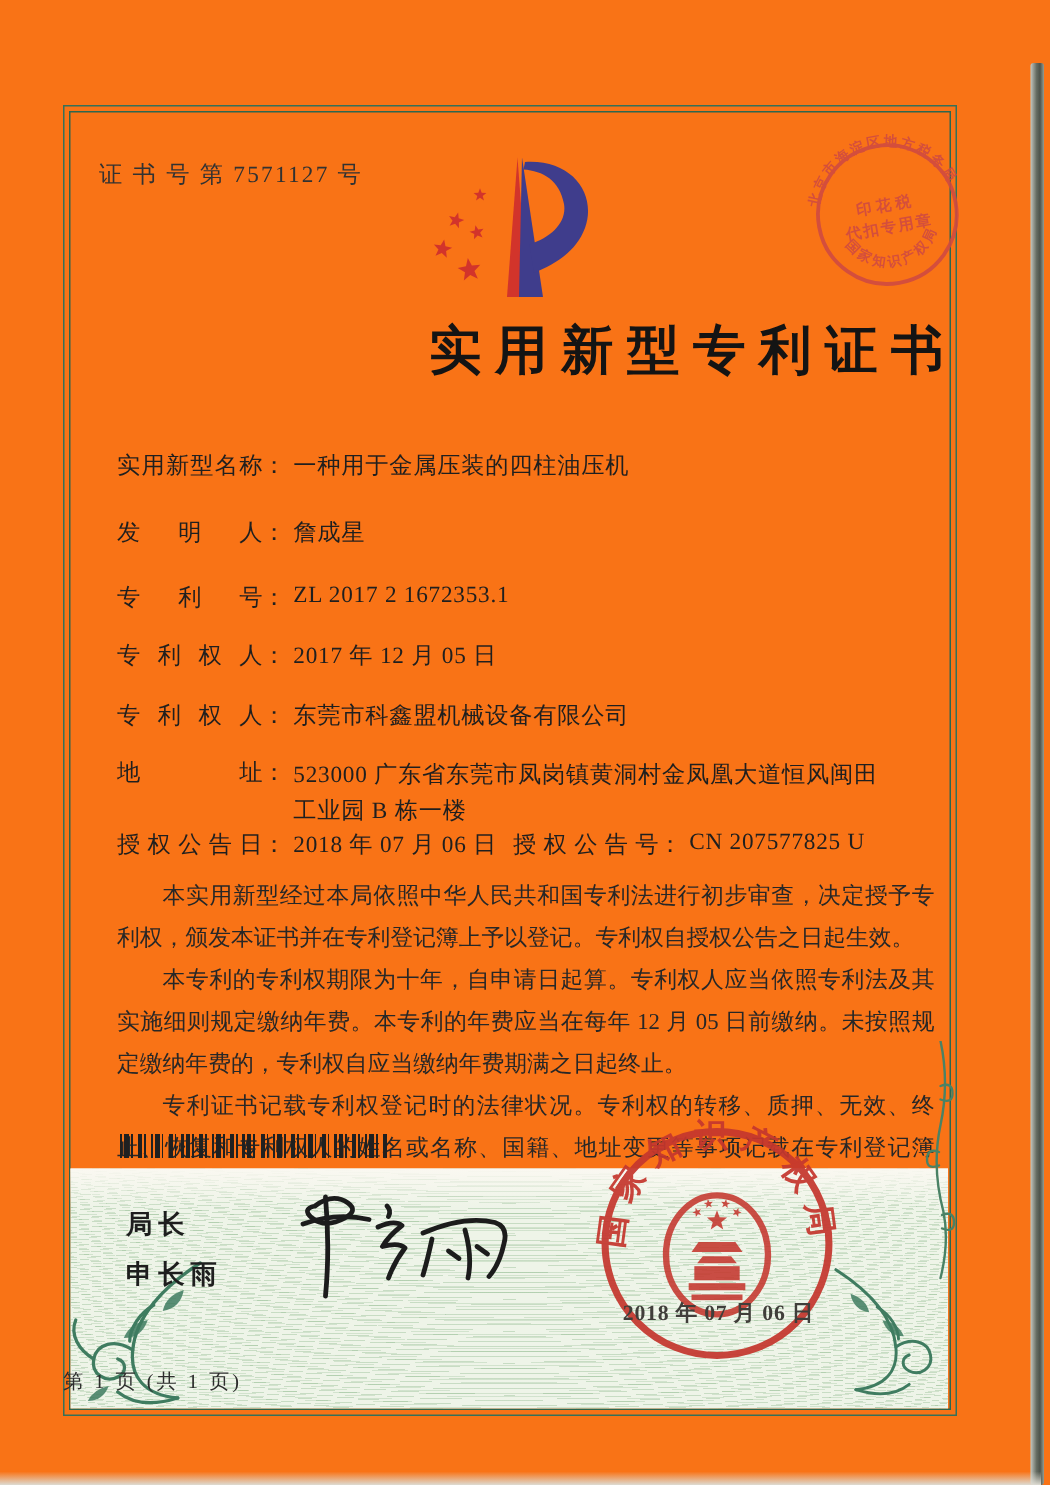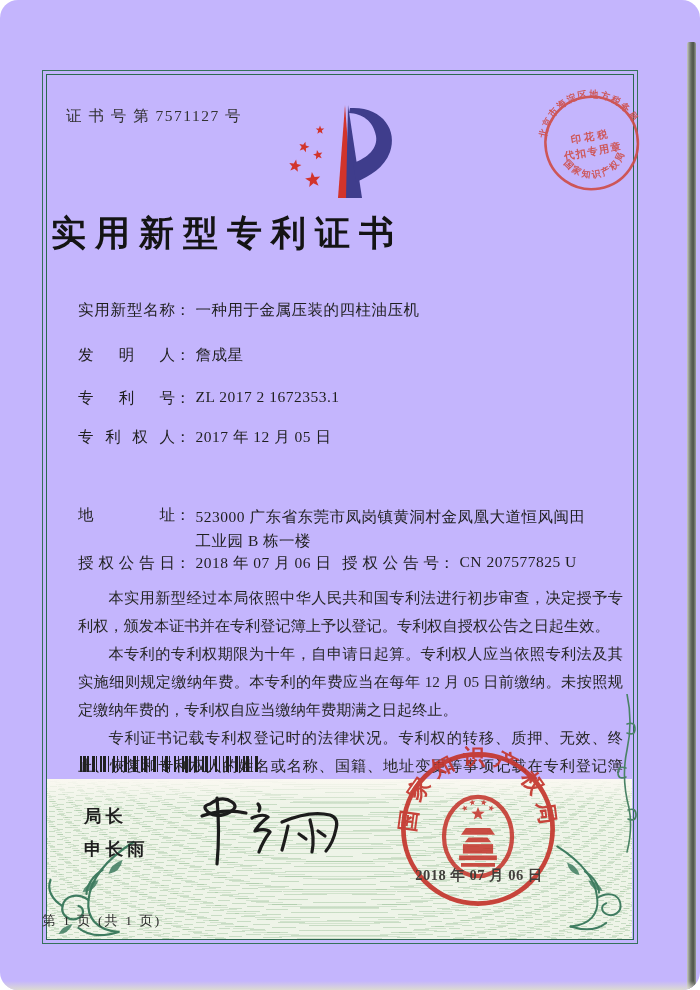--- a/index.html
+++ b/index.html
@@ -1,33 +1,33 @@
 <!DOCTYPE html>
 <html><head>
 <meta charset="utf-8">
 <style>
   html,body{margin:0;padding:0;}
-  .stage{position:relative;width:700px;height:990px;background:#c4b5fd;overflow:hidden;
-         font-family:"Liberation Serif","DejaVu Serif",serif;color:#222;border-radius:18px;}
+  .stage{position:relative;width:700px;height:990px;background:#f97316;overflow:hidden;
+         font-family:"Liberation Serif","DejaVu Serif",serif;color:#222;}
   
   .photo-edge-right{position:absolute;left:687px;top:42px;width:9px;height:948px;
     background:linear-gradient(90deg,#c6c8c0,#656c62 45%,#4d534b 70%,#969c92);border-radius:2px;}
   .photo-edge-bottom{position:absolute;left:0;top:981px;width:694px;height:9px;
     background:linear-gradient(#faf8f100,#dddbd2);}
   
   .frame-outer{position:absolute;left:42px;top:70px;width:594px;height:872px;
     border:1.4px solid #35715a;}
   .frame-inner{position:absolute;left:3px;top:3px;right:3px;bottom:3px;border:1.8px solid #2c6750;
     background:transparent;}
   .cert-number{position:absolute;left:66px;top:106px;font-size:15.5px;letter-spacing:1.5px;color:#323232;}
   
   .logo{position:absolute;left:282px;top:96px;}
   
   .tax-stamp{position:absolute;left:533px;top:84px;transform:rotate(-10deg);opacity:.88;}
-  .title{position:absolute;left:42px;top:210px;width:596px;text-align:left;
+  .title{position:absolute;left:42px;top:210px;width:596px;text-align:right;
     font-size:35px;font-weight:700;letter-spacing:9px;text-indent:9px;color:#141414;}
   
   .frow{position:absolute;left:78px;font-size:15.5px;color:#1f1f1f;white-space:nowrap;}
   .flabel{display:inline-block;width:97px;text-align:justify;text-align-last:justify;
     vertical-align:top;letter-spacing:0;}
   .fcolon{display:inline-block;vertical-align:top;}
   .fvalue{display:inline-block;margin-left:5px;vertical-align:top;letter-spacing:.5px;}
   .fvalue.wrap{white-space:normal;width:400px;line-height:1.55;}
   
   .paras{position:absolute;left:78px;top:584px;width:545px;font-size:15.2px;line-height:1.84;
@@ -118,20 +118,23 @@
     <span class="flabel">实用新型名称</span><span class="fcolon">：</span><span class="fvalue">一种用于金属压装的四柱油压机</span>
   </div>
   <div class="frow" style="top:345px">
     <span class="flabel">发明人</span><span class="fcolon">：</span><span class="fvalue">詹成星</span>
   </div>
   <div class="frow" style="top:388px">
     <span class="flabel">专利号</span><span class="fcolon">：</span><span class="fvalue">ZL 2017 2 1672353.1</span>
   </div>
   <div class="frow" style="top:427px">
     <span class="flabel">专利权人</span><span class="fcolon">：</span><span class="fvalue">2017 年 12 月 05 日</span>
+  </div>
+  <div class="frow" style="top:467px">
+    <span class="flabel">专利权人</span><span class="fcolon">：</span><span class="fvalue">东莞市科鑫盟机械设备有限公司</span>
   </div>
   <div class="frow" style="top:505px">
     <span class="flabel">地址</span><span class="fcolon">：</span><span class="fvalue wrap">523000 广东省东莞市凤岗镇黄洞村金凤凰大道恒风闽田工业园 B 栋一楼</span>
   </div>
   <div class="frow" style="top:553px">
     <span class="flabel">授权公告日</span><span class="fcolon">：</span><span class="fvalue">2018 年 07 月 06 日</span>
   </div>
   <div class="frow" style="top:553px;left:342px">
     <span class="flabel">授权公告号</span><span class="fcolon">：</span><span class="fvalue">CN 207577825 U</span>
   </div>

